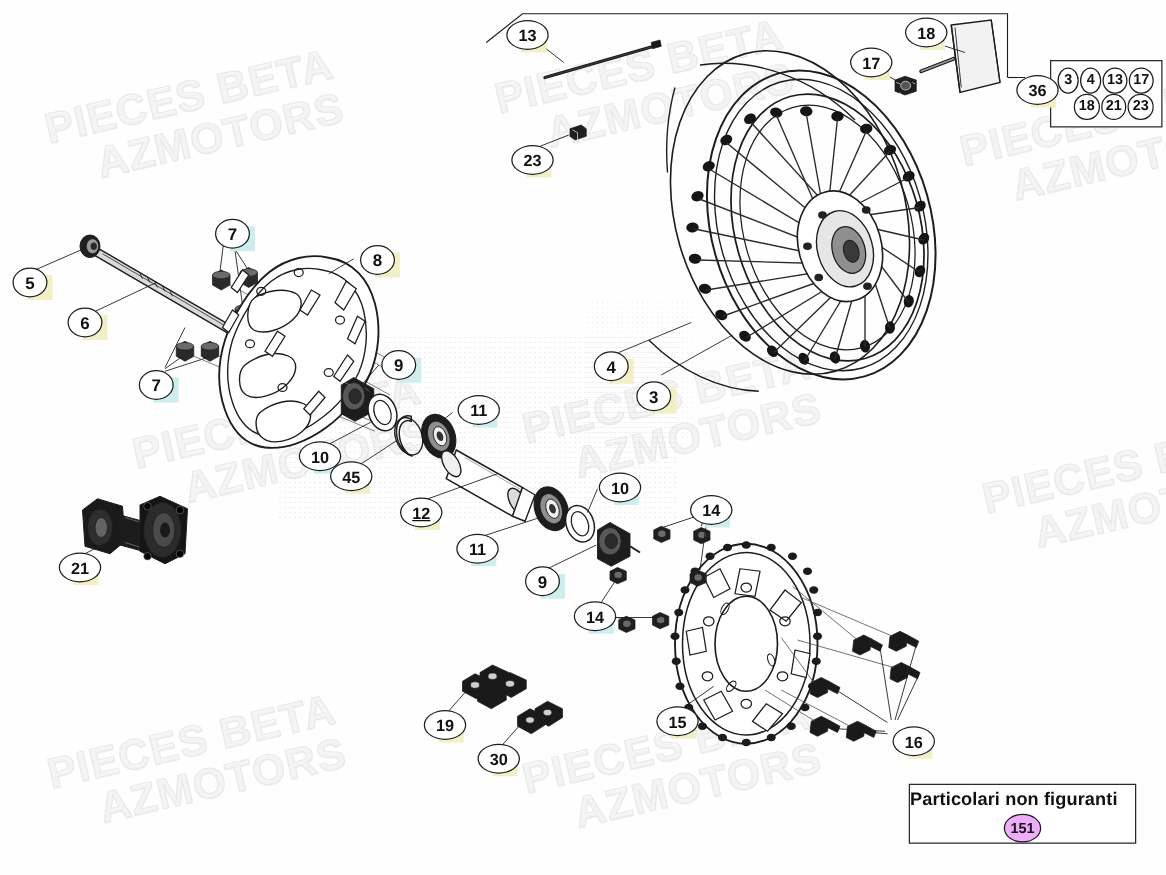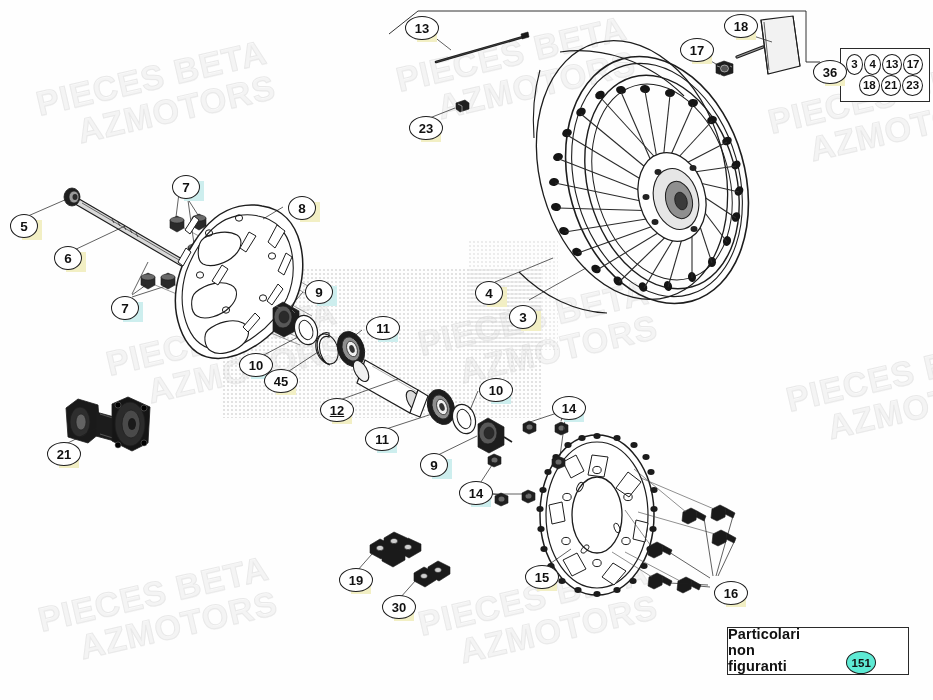--- a/index.html
+++ b/index.html
@@ -87,32 +87,32 @@
   }
   .lb.w{width:25px;}
   .legendrow.r2{padding-left:13px;}
 
   
   .notebox{
     position:absolute;
     border:1.4px solid #2a2a2a;
     background:#ffffff;
     box-sizing:border-box;
-    display:flex;flex-direction:row;align-items:flex-end;
+    display:flex;flex-direction:column;align-items:flex-start;
     padding-top:4px;
   }
   .notebox .ntitle{
     font-size:14.5px;font-weight:bold;color:#111;
     font-family:"Liberation Sans", sans-serif;
     letter-spacing:.1px;
   }
   .notebox .nwrap{margin-top:3px;display:flex;justify-content:center;width:100%;}
   .nb{
     width:28px;height:21px;border:1.3px solid #1d1d1d;border-radius:50%;
-    background:#5eead4;display:flex;align-items:center;justify-content:center;
+    background:#f0abfc;display:flex;align-items:center;justify-content:center;
     font-size:11.5px;font-weight:bold;color:#111;
   }
 </style>
 </head>
 <body>
 
 <div id="stage">
 
   <div class="wm" style="left:38px;top:60px;">
     <span>PIECES BETA</span>

